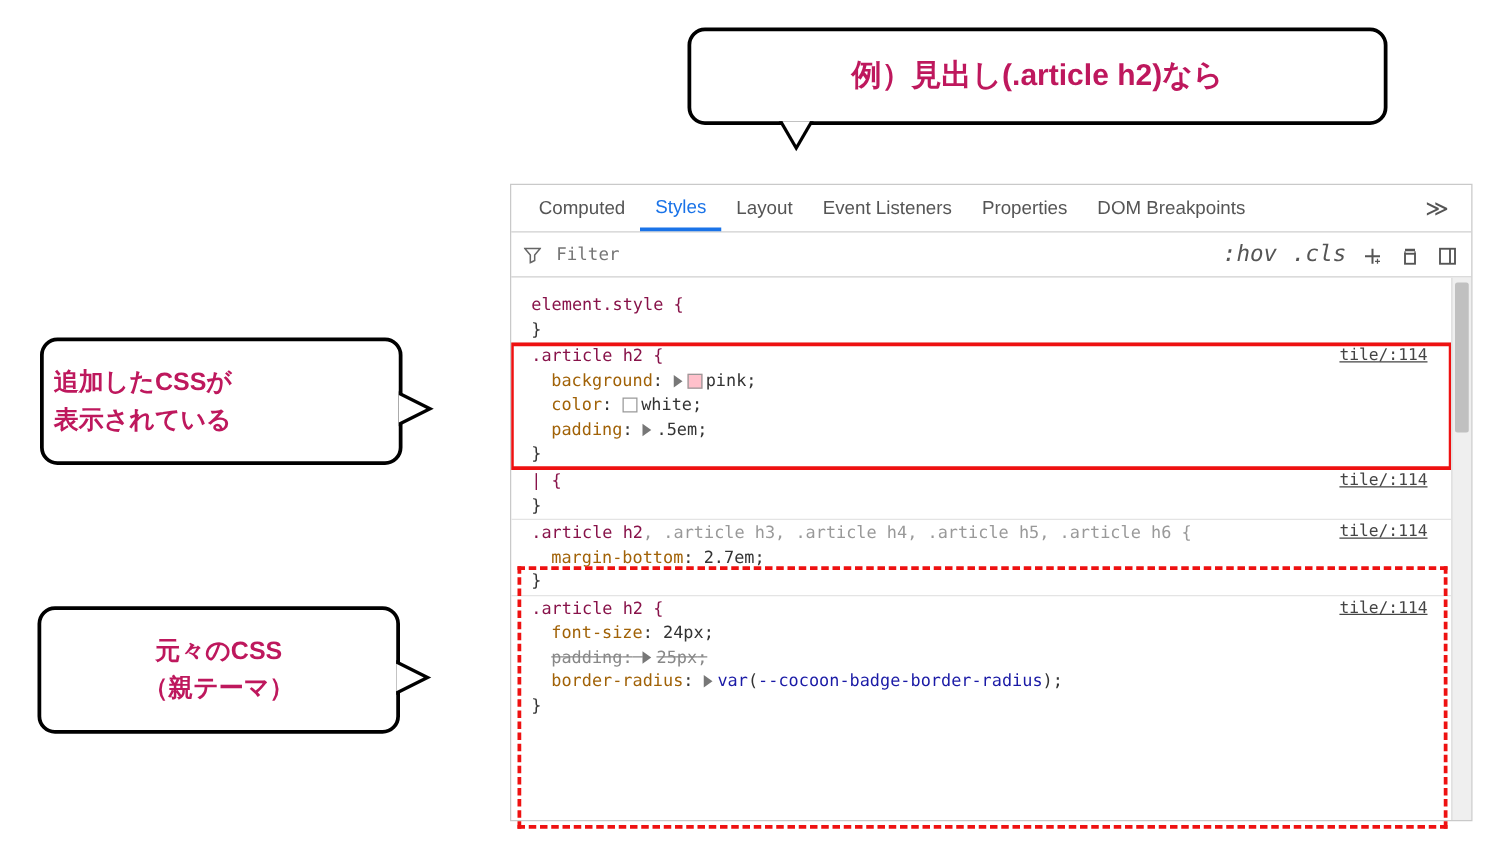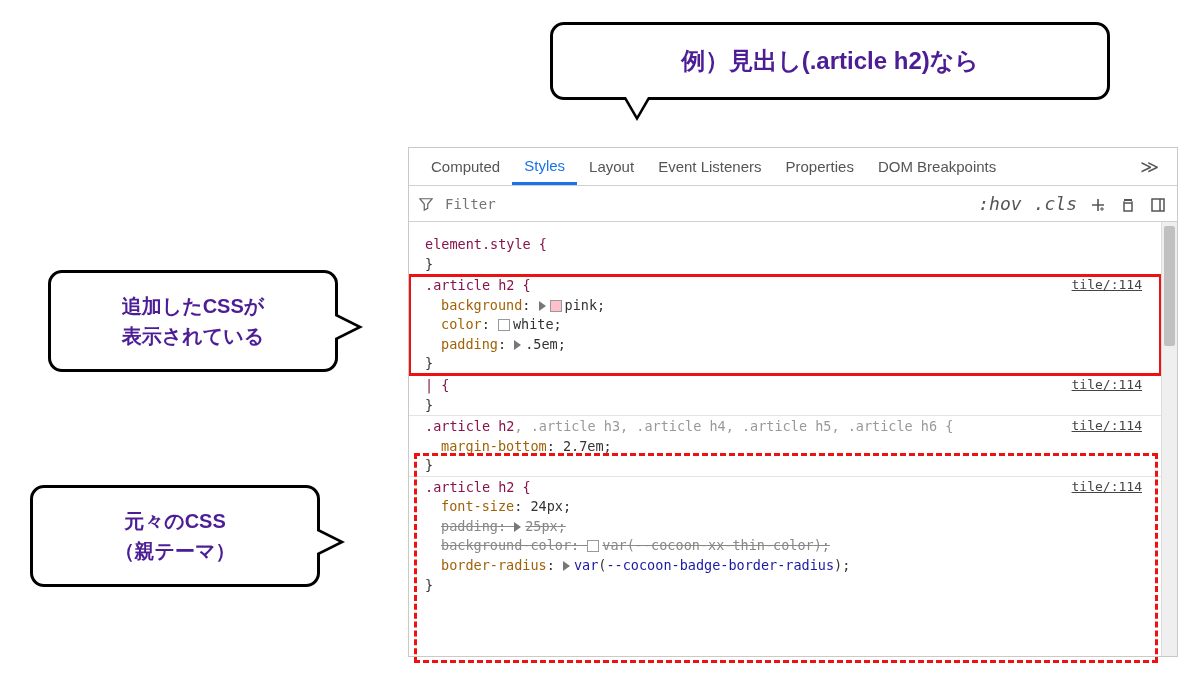--- a/index.html
+++ b/index.html
@@ -17,21 +17,21 @@
   
   .callout {
     position: absolute;
     background: #fff;
     border: 3px solid #000;
     border-radius: 14px;
     padding: 18px 8px;
     font-size: 20px;
     font-weight: 600;
     line-height: 1.5;
-    color: #4c1d95;
+    color: #be185d;
   }
   .callout-top {
     left: 550px;
     top: 22px;
     width: 560px;
     text-align: center;
     font-size: 24px;
   }
   .callout-top .tail {
     position: absolute;
@@ -46,24 +46,23 @@
     content: "";
     position: absolute;
     top: -24px;
     left: -11px;
     width: 0; height: 0;
     border-left: 11px solid transparent;
     border-right: 11px solid transparent;
     border-top: 19px solid #fff;
   }
   .callout-mid {
-    left: 48px;
+    left: 32px;
     top: 270px;
     width: 290px;
-    text-align: center;
   }
   .callout-mid .tail {
     position: absolute;
     right: -28px;
     top: 40px;
     width: 0; height: 0;
     border-top: 14px solid transparent;
     border-bottom: 14px solid transparent;
     border-left: 28px solid #000;
   }
@@ -387,24 +386,20 @@
         <span class="srclink">tile/:114</span>
         <div class="indent1"><span class="sel">.article h2 {</span></div>
         <div class="decl">
           <span class="propk">font-size</span><span class="semi">:</span>
           <span class="val">24px</span><span class="semi">;</span>
         </div>
         <div class="decl strike">
           <span class="propk">padding</span><span class="semi">:</span>
           <span class="tri"></span><span class="val">25px</span><span class="semi">;</span>
         </div>
-        <div class="decl strike">
-          <span class="propk">background-color</span><span class="semi">:</span>
-          <span class="swatch empty"></span><span class="varfn">var</span><span class="semi">(</span><span class="valblue">--cocoon-xx-thin-color</span><span class="semi">);</span>
-        </div>
         <div class="decl">
           <span class="propk">border-radius</span><span class="semi">:</span>
           <span class="tri"></span><span class="varfn">var</span><span class="semi">(</span><span class="valblue">--cocoon-badge-border-radius</span><span class="semi">);</span>
         </div>
         <div class="indent1"><span class="brace">}</span></div>
       </div>
 
     </div>
     <div class="scrollbar">
       <div class="thumb"></div>

